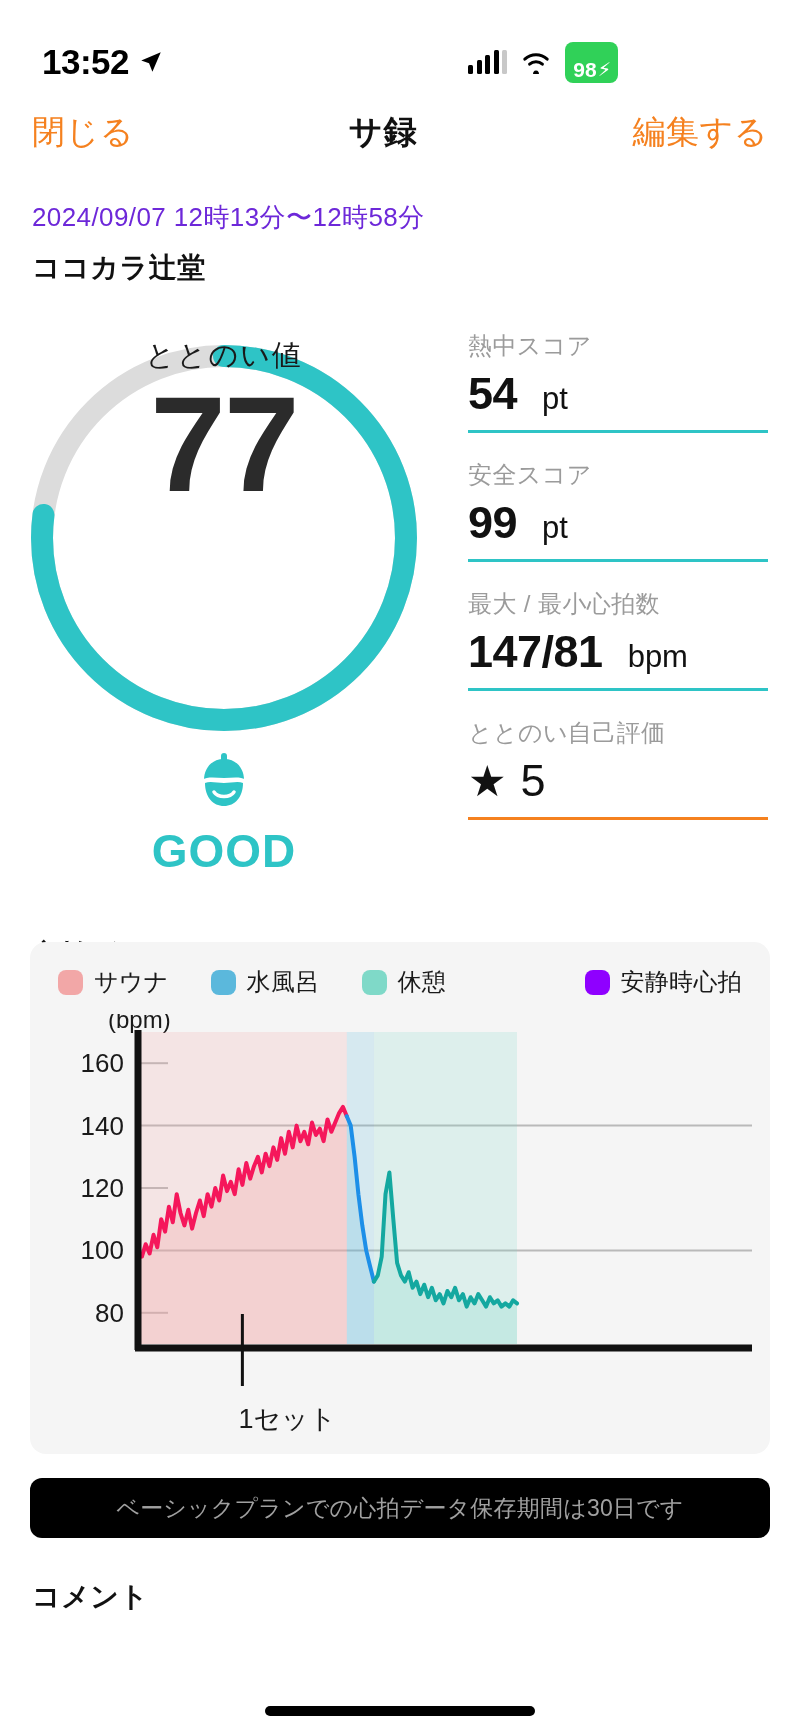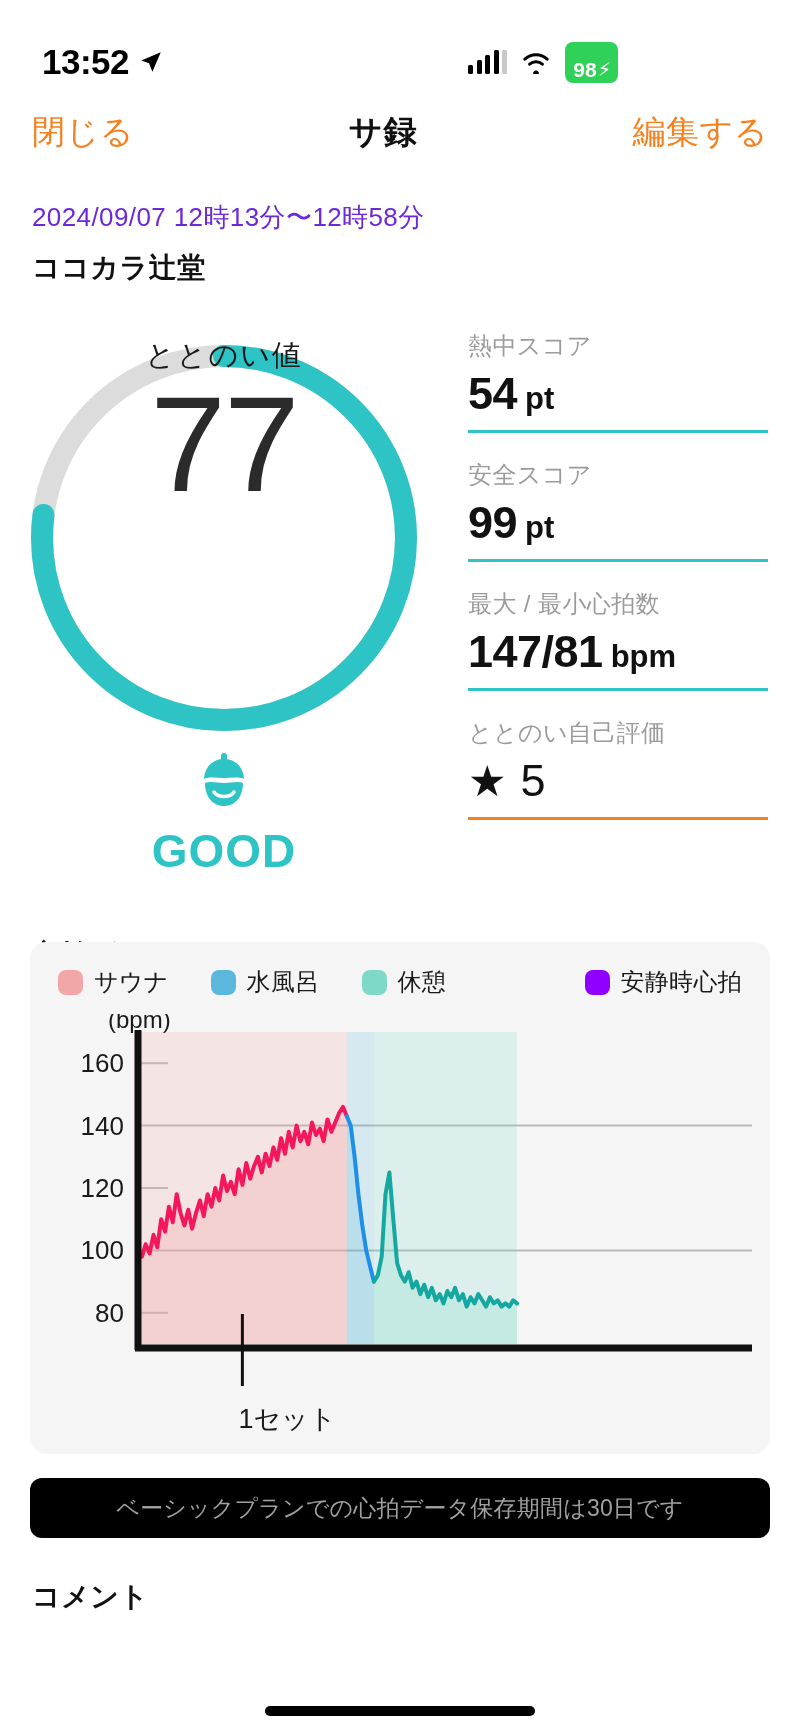--- a/index.html
+++ b/index.html
@@ -52,35 +52,35 @@
   
   .summary { position:absolute; top:318px; left:0; width:800px; height:570px; }
 
   .gauge-wrap { position:absolute; left:22px; top:18px; width:404px; height:404px; }
   .gauge-wrap svg { display:block; }
   .gauge-center {
     position:absolute; left:0; top:0; width:404px; height:404px;
     display:flex; flex-direction:column; align-items:center; 
   }
   .gauge-label { font-size:29px; color:#1a1a1a; letter-spacing:2px; margin-bottom:4px; }
-  .gauge-value { font-size:136px; font-weight:400; color:#2b2b2b; line-height:0.95; letter-spacing:-2px; }
+  .gauge-value { font-size:136px; font-weight:700; color:#2b2b2b; line-height:0.95; letter-spacing:-2px; }
 
   .verdict {
     position:absolute; left:22px; top:432px; width:404px;
     display:flex; align-items:center; justify-content:center; gap:16px;flex-direction:column;
   }
   .verdict-text { font-size:46px; font-weight:600; color:#2EC4C6; letter-spacing:1px; }
 
   
   .stats { position:absolute; right:32px; top:12px; width:300px; }
   .stat { margin-bottom:26px; }
   .stat-label { font-size:24px; color:#9b9b9b; letter-spacing:0.4px; }
   .stat-value { margin-top:6px; padding-bottom:10px; display:flex; align-items:baseline; }
   .stat-num { font-size:45px; font-weight:700; color:#111; letter-spacing:-0.5px; }
-  .stat-unit { font-size:31px; color:#111; margin-left:8px; font-weight:700; }
+  .stat-unit { font-size:31px; color:#111; margin-left:25px; font-weight:400; }
   .stat-rule { height:3px; background:#2EC4C6; width:100%; }
   .stat-rule.orange { background:#F5811F; }
   .star-row { display:flex; align-items:center; gap:14px; }
   .star-glyph { font-size:43px; color:#111; line-height:1; }
   .star-num { font-size:45px; font-weight:400; color:#111; }
 
   
   .chart-title { position:absolute; top:936px; left:32px; font-size:28px; font-weight:700; color:#111; letter-spacing:0.5px; }
   .chart-card {
     position:absolute; top:942px; left:30px; width:740px; height:512px;

